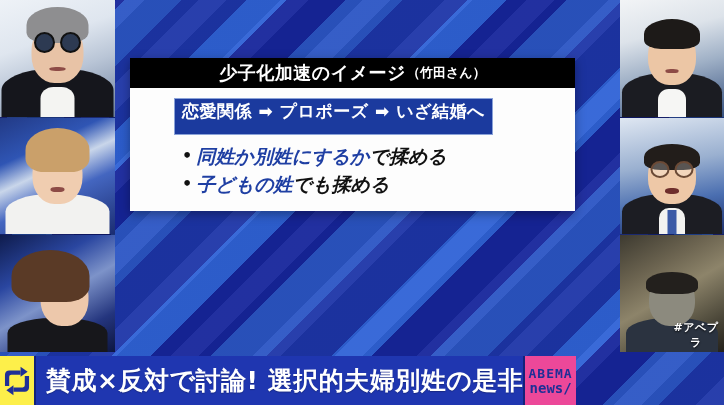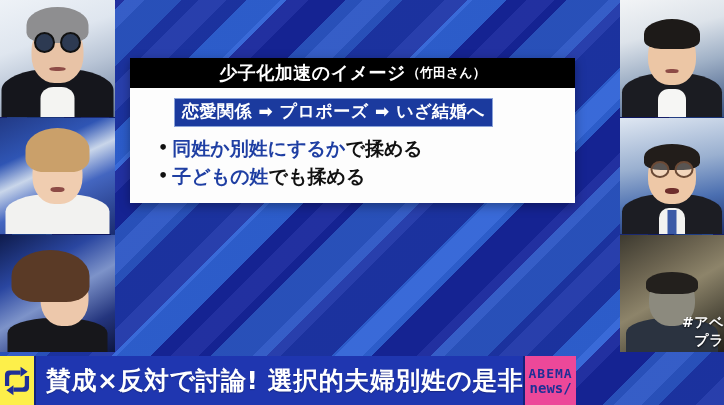--- a/index.html
+++ b/index.html
@@ -56,22 +56,22 @@
   .p-head{position:absolute;left:50%;transform:translateX(-50%);border-radius:48% 48% 44% 44%;}
   .p-hair{position:absolute;left:50%;transform:translateX(-50%);border-radius:50% 50% 30% 30%;}
   .p-body{position:absolute;left:50%;transform:translateX(-50%);bottom:0;border-radius:44% 44% 0 0;}
   .p-shirt{position:absolute;left:50%;transform:translateX(-50%);bottom:0;border-radius:38% 38% 0 0;}
   .p-glasses{position:absolute;left:50%;transform:translateX(-50%);
      display:flex;gap:5px;align-items:center;}
   .lens{border-radius:50%;}
   .p-mouth{position:absolute;left:50%;transform:translateX(-50%);
      background:#8d4b46;border-radius:40%;}
   .hashtag{
-    position:absolute;left:0;right:0;bottom:2px;text-align:right;
-    color:#fff;font-size:14px;font-weight:700;letter-spacing:.5px;
+    position:absolute;left:0;right:0;bottom:2px;text-align:center;
+    color:#fff;font-size:11px;font-weight:700;letter-spacing:.5px;
     text-shadow:0 1px 2px rgba(0,0,0,.85);
     font-family:"DejaVu Sans","Liberation Sans",sans-serif;
     padding-left:48px;
   }
 
   
   .card{
     position:absolute;left:130px;top:58px;width:445px;
     box-shadow:0 3px 10px rgba(0,0,0,.35);
   }
@@ -90,30 +90,30 @@
   }
   .card-body{
     background:#fdfdfd;padding:10px 0 12px 0;
     font-family:"DejaVu Sans","Liberation Sans",sans-serif;
   }
 
   .chip{
     display:inline-block;background:#1b3a9e;color:#fff;
     border:1px solid #8aa2d8;
     font-size:17px;font-weight:700;line-height:1.15;
-    padding:3px 7px 4px 7px;letter-spacing:.5px;
+    padding:3px 7px 12px 7px;letter-spacing:.5px;
     white-space:nowrap;
   }
   .row{margin:0 0 0 44px;}
   .row.flow{margin-left:44px;margin-bottom:7px;}
   .row.resign{margin-left:44px;margin-top:5px;}
 
   .bullet{
     font-size:19px;font-weight:700;line-height:1.5;
-    color:#111;margin-left:28px;white-space:nowrap;
+    color:#111;margin-left:52px;white-space:nowrap;font-style:italic;
   }
   .bullet .dot{font-size:16px;vertical-align:2px;margin-right:4px;color:#111;}
   .blue{color:#1f3fa3;}
   .black{color:#111;}
 
   .result{
     font-size:21px;font-weight:700;line-height:1.35;
     color:#111;margin-left:50px;margin-top:4px;white-space:nowrap;
   }
   .result .arrow{margin-right:4px;}

